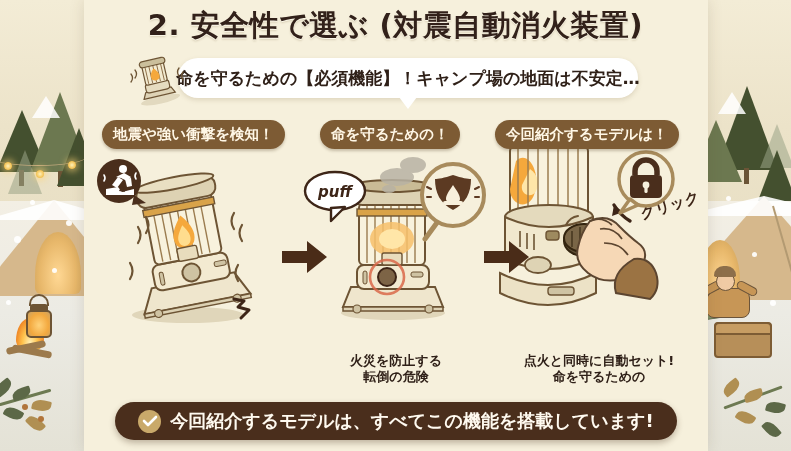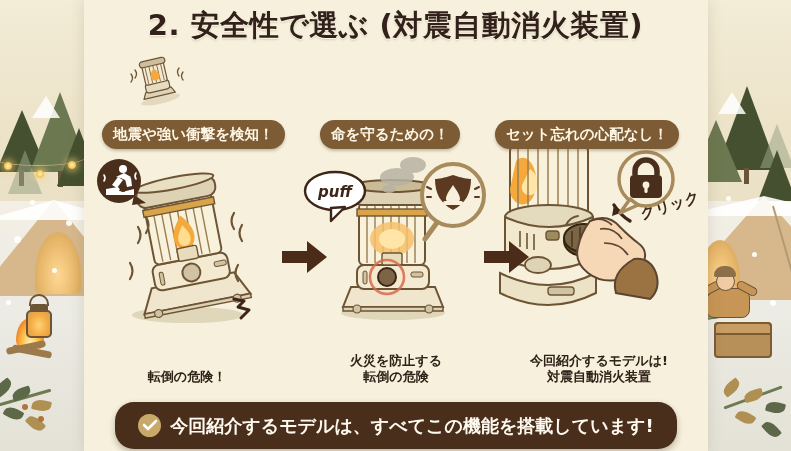--- a/index.html
+++ b/index.html
@@ -169,21 +169,21 @@
   }
   .art { position:absolute; left:0; top:0; width:190px; height:175px; }
 
   
   .arrow { position:absolute; top:240px; z-index:22; }
   .arrow.a1 { left:282px; }
   .arrow.a2 { left:484px; }
 
   
   .banner {
-    position:absolute; left:115px; top:402px; width:562px; height:47px;
+    position:absolute; left:115px; top:402px; width:562px; height:38px;
     background:#4a2e1c; border-radius:19px;
     display:flex;align-items:center;justify-content:center; gap:9px;
     box-shadow:0 3px 6px rgba(60,38,18,.3);
     z-index:30;
   }
   .banner-check {
     width:23px;height:23px;border-radius:50%;
     background:#c9a96a; display:flex;align-items:center;justify-content:center;
     flex:0 0 auto;
   }
@@ -313,25 +313,28 @@
       </g>
       <g stroke="#6d5434" stroke-width="1.3" fill="none" stroke-linecap="round">
         <path d="M9 16 q3 4 0 8"></path>
           <path d="M5 20 q3 4 0 8"></path>
         <path d="M53 14 q-3 4 0 8"></path>
           <path d="M57 18 q-3 4 0 8"></path>
       </g>
     </svg>
   </div>
 
+  <div class="subbubble">
+    <span>命を守るための【必須機能】！キャンプ場の地面は不安定…</span>
+  </div>
 
   <div class="pills">
     <div class="pill p1">地震や強い衝撃を検知！</div>
     <div class="pill p2">命を守るための！</div>
-    <div class="pill p3">セット忘れの心配なし！</div>
+    <div class="pill p3">今回紹介するモデルは！</div>
   </div>
 
   <div class="cols">
 
     <div class="col c1">
       <div class="art">
         <svg width="190" height="175" viewBox="0 0 190 175">
 
           <ellipse cx="96" cy="160" rx="56" ry="8" fill="#e0d6ba"></ellipse>
 
@@ -387,21 +390,20 @@
             <path d="M20 30 l6 -8 l5 3 l-6 8 z" fill="#ffffff"></path>
             <path d="M33 24 l6 -1 l1 8 l-5 1 z" fill="#ffffff"></path>
             <path d="M27 36 l3 -6 l3 7 z" fill="#4a2e1c"></path>
             <g stroke="#ffffff" stroke-width="1.6" fill="none" stroke-linecap="round">
               <path d="M12 20 q2 3 0 6"></path>
                 <path d="M44 18 q-2 3 0 6"></path>
             </g>
           </g>
         </svg>
       </div>
-      <div class="caption">転倒の危険！</div>
     </div>
 
     <div class="col c2">
       <div class="art">
         <svg width="190" height="175" viewBox="0 0 190 175">
           <ellipse cx="92" cy="158" rx="52" ry="7" fill="#e0d6ba"></ellipse>
 
           <path d="M42 152 L142 152 L134 132 L50 132 Z" fill="#efe6cd" stroke="#6d5434" stroke-width="2"></path>
           <path d="M42 152 L142 152 L142 156 L42 156 Z" fill="#ddd2b4" stroke="#6d5434" stroke-width="1.5"></path>
           <circle cx="56" cy="154" r="4" fill="#cfc3a3" stroke="#6d5434" stroke-width="1.2"></circle>
@@ -522,22 +524,22 @@
             <circle cx="142" cy="24" r="27" fill="#f6f0dc" stroke="#a88b5c" stroke-width="3.5"></circle>
             <path d="M126 44 L116 58 L134 50 Z" fill="#f6f0dc" stroke="#a88b5c" stroke-width="3.5" stroke-linejoin="round"></path>
             <path d="M131 20 v-4 a11 11 0 0 1 22 0 v4" fill="none" stroke="#4a2e1c" stroke-width="5.5"></path>
             <rect x="126" y="20" width="32" height="23" rx="4" fill="#4a2e1c"></rect>
             <circle cx="142" cy="30" r="3.4" fill="#f6f0dc"></circle>
             <rect x="140.4" y="31" width="3.2" height="7" rx="1.6" fill="#f6f0dc"></rect>
           </g>
         </svg>
       </div>
       <div class="caption">
-        <div>今回紹介するモデルは!</div>
-        <div>対震自動消火装置</div>
+        <div>点火と同時に自動セット!</div>
+        <div>命を守るための</div>
       </div>
     </div>
   </div>
 
   <div class="arrow a1">
     <svg width="46" height="34" viewBox="0 0 46 34">
       <path d="M0 11 L25 11 L25 1 L45 17 L25 33 L25 23 L0 23 Z" fill="#4a2c18"></path>
     </svg>
   </div>
   <div class="arrow a2">

